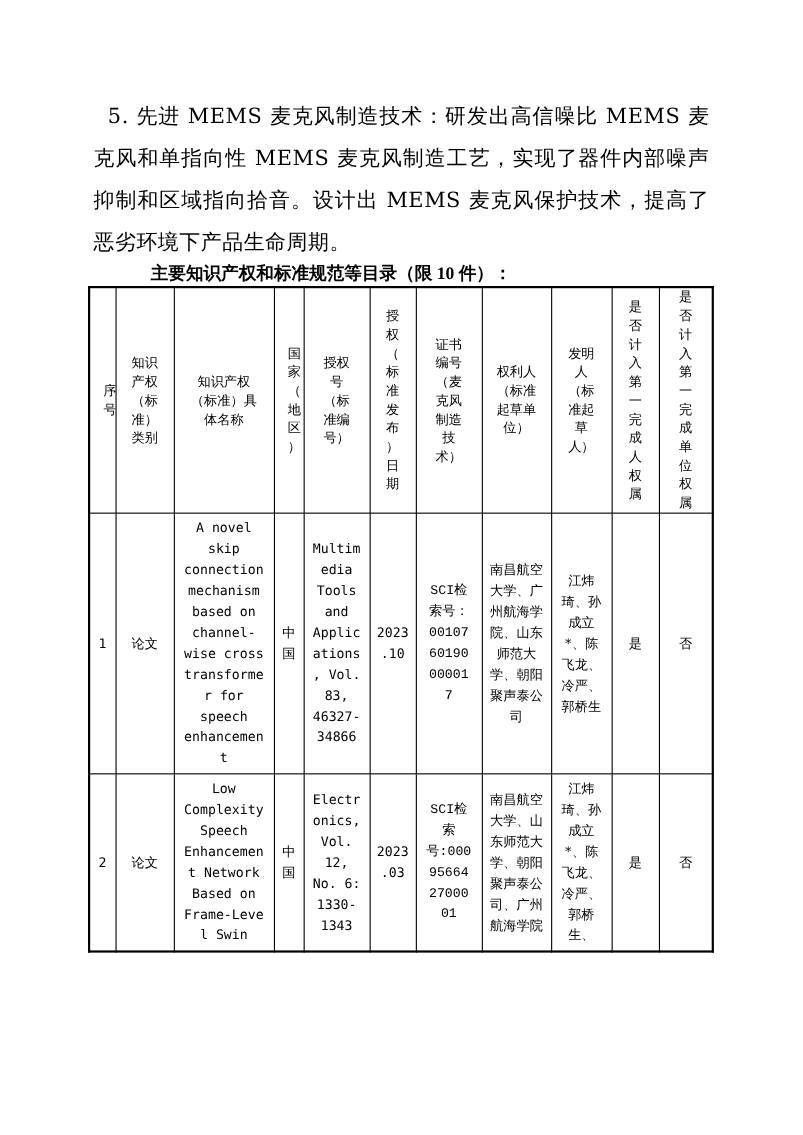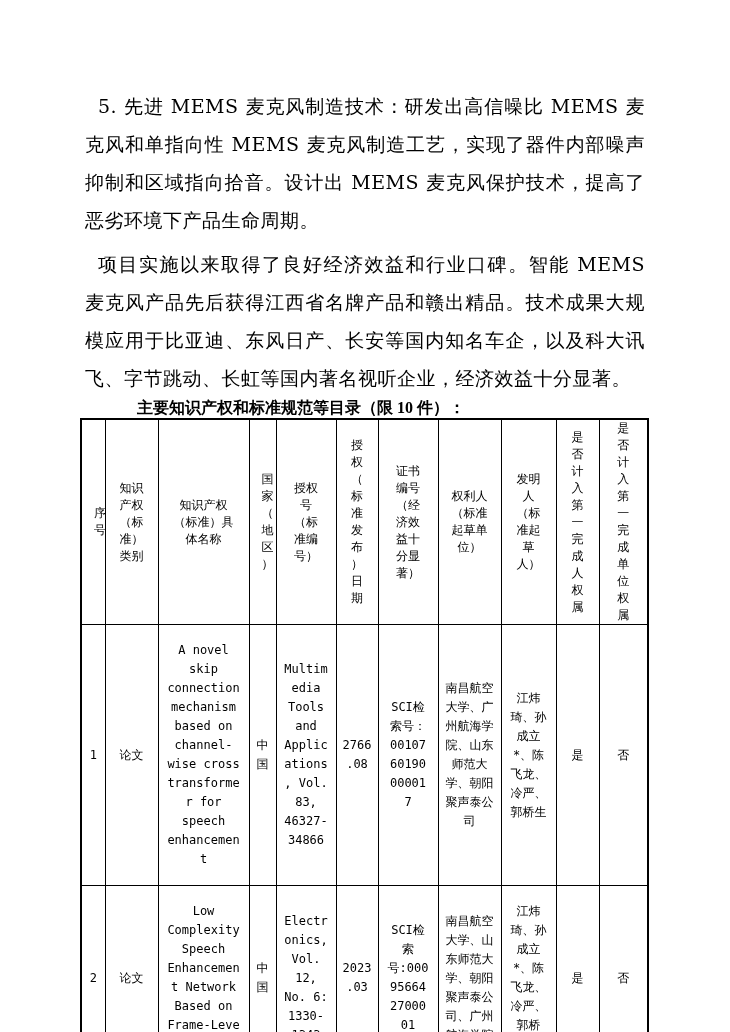--- a/index.html
+++ b/index.html
@@ -50,35 +50,34 @@
     overflow: hidden;
   }
   .ip-table th {
     font-size: 12px;
     line-height: 17px;
     padding: 0 12px;
   }
   .ip-table td {
     font-size: 12px;
     line-height: 19px;
-    padding: 16px 6px;
+    padding: 4px 6px;
   }
-  .ip-table td.pad9 { padding: 0 9px; }
+  .ip-table td.pad9 { padding: 0 9px; font-family: Liberation Mono, monospace; }
   tr.hdr-row  { height: 134px; }
   tr.body-row-1 { height: 231px; }
   tr.body-row-2 { height: 150px; }
 </style>
 </head>
 <body>
 
 <div class="page">
 
   <div class="text-block">
     <p class="para">5. 先进 MEMS 麦克风制造技术：研发出高信噪比 MEMS 麦克风和单指向性 MEMS 麦克风制造工艺，实现了器件内部噪声抑制和区域指向拾音。设计出 MEMS 麦克风保护技术，提高了恶劣环境下产品生命周期。</p>
-    <p class="para">项目实施以来取得了良好经济效益和行业口碑。智能 MEMS 麦克风产品先后获得江西省名牌产品和赣出精品。技术成果大规模应用于比亚迪、东风日产、长安等国内知名车企，以及科大讯飞、字节跳动、长虹等国内著名视听企业，经济效益十分显著。</p>
     <p class="table-caption">主要知识产权和标准规范等目录（限 10 件）：</p>
   </div>
 
   <table class="ip-table">
     <colgroup>
       <col style="width:24px">
         <col style="width:53px">
         <col style="width:91px">
       <col style="width:27px">
         <col style="width:60px">
@@ -90,35 +89,35 @@
         <col style="width:49px">
     </colgroup>
     <thead>
       <tr class="hdr-row">
         <th>序号</th>
         <th>知识产权（标准）类别</th>
         <th>知识产权（标准）具体名称</th>
         <th>国家（地区）</th>
         <th>授权号（标准编号）</th>
         <th>授权（标准发布）日期</th>
-        <th>证书编号（经济效益十分显著）</th>
+        <th>证书编号（麦克风制造技术）</th>
         <th>权利人（标准起草单位）</th>
         <th>发明人（标准起草人）</th>
         <th>是否计入第一完成人权属</th>
         <th>是否计入第一完成单位权属</th>
       </tr>
     </thead>
     <tbody>
       <tr class="body-row-1">
         <td>1</td>
         <td>论文</td>
         <td>A novel skip connection mechanism based on channel-wise cross transformer for speech enhancement</td>
         <td>中国</td>
         <td>Multimedia Tools and Applications, Vol. 83, 46327-34866</td>
-        <td>2766.08</td>
+        <td>2023.10</td>
         <td class="pad9">SCI检索号：0010760190000017</td>
         <td>南昌航空大学、广州航海学院、山东师范大学、朝阳聚声泰公司</td>
         <td>江炜琦、孙成立*、陈飞龙、冷严、郭桥生</td>
         <td>是</td>
         <td>否</td>
       </tr>
       <tr class="body-row-2">
         <td>2</td>
         <td>论文</td>
         <td>Low Complexity Speech Enhancement Network Based on Frame-Leve l Swin</td>

